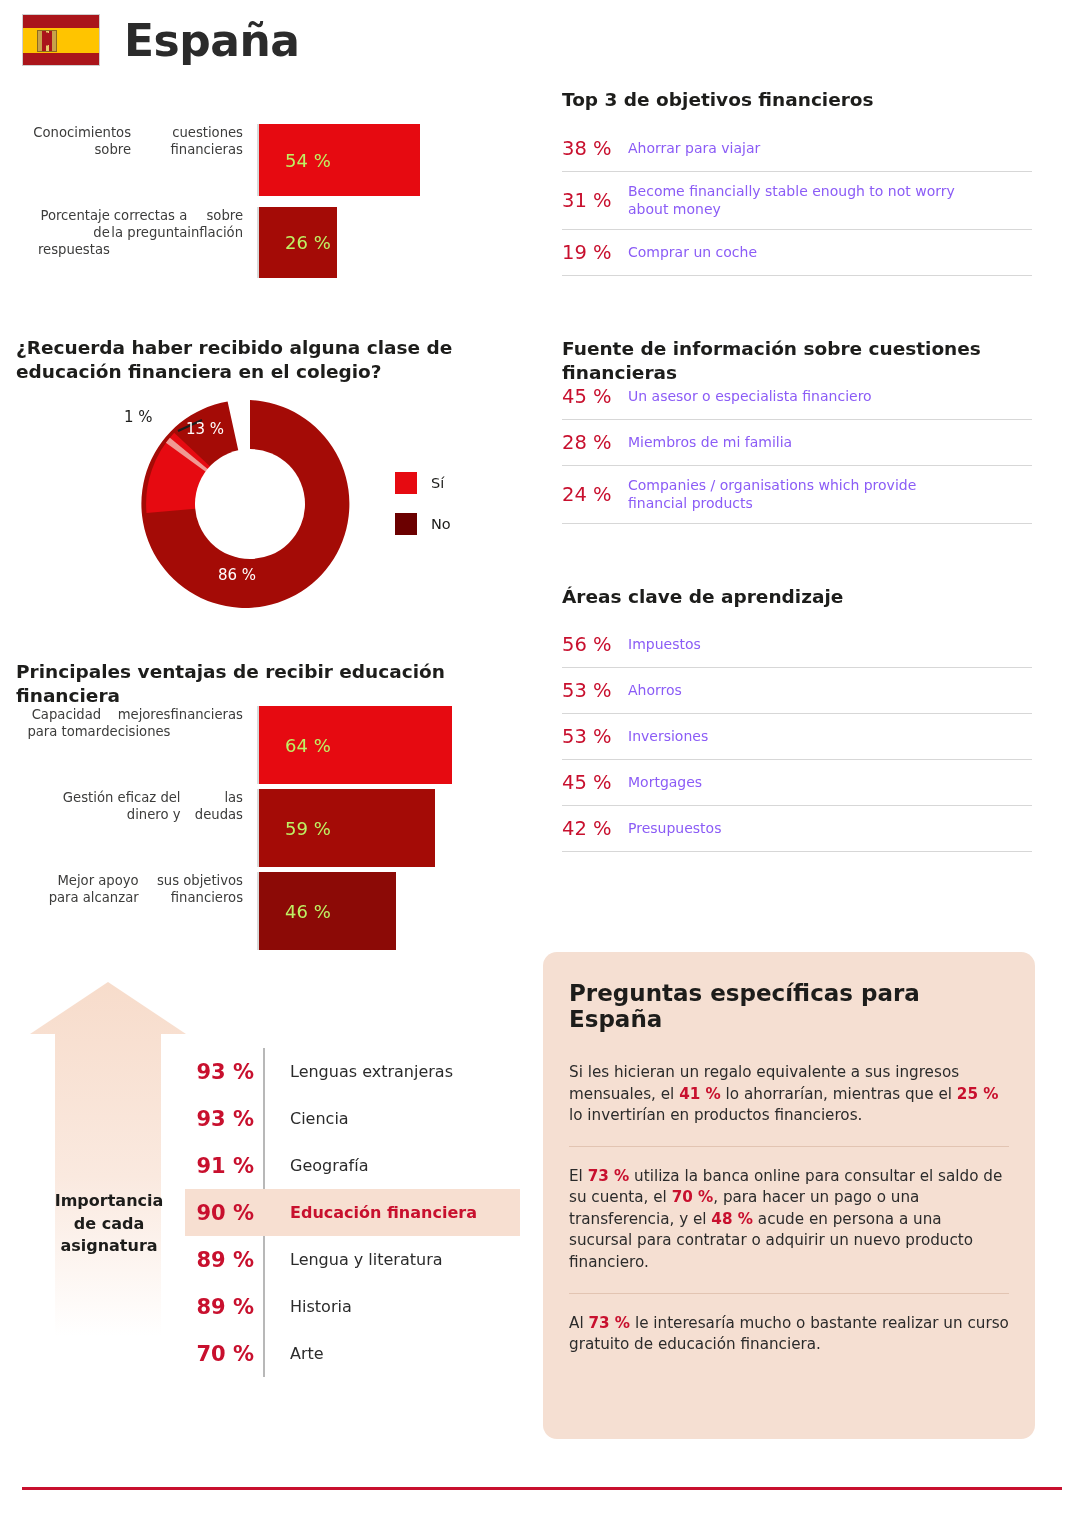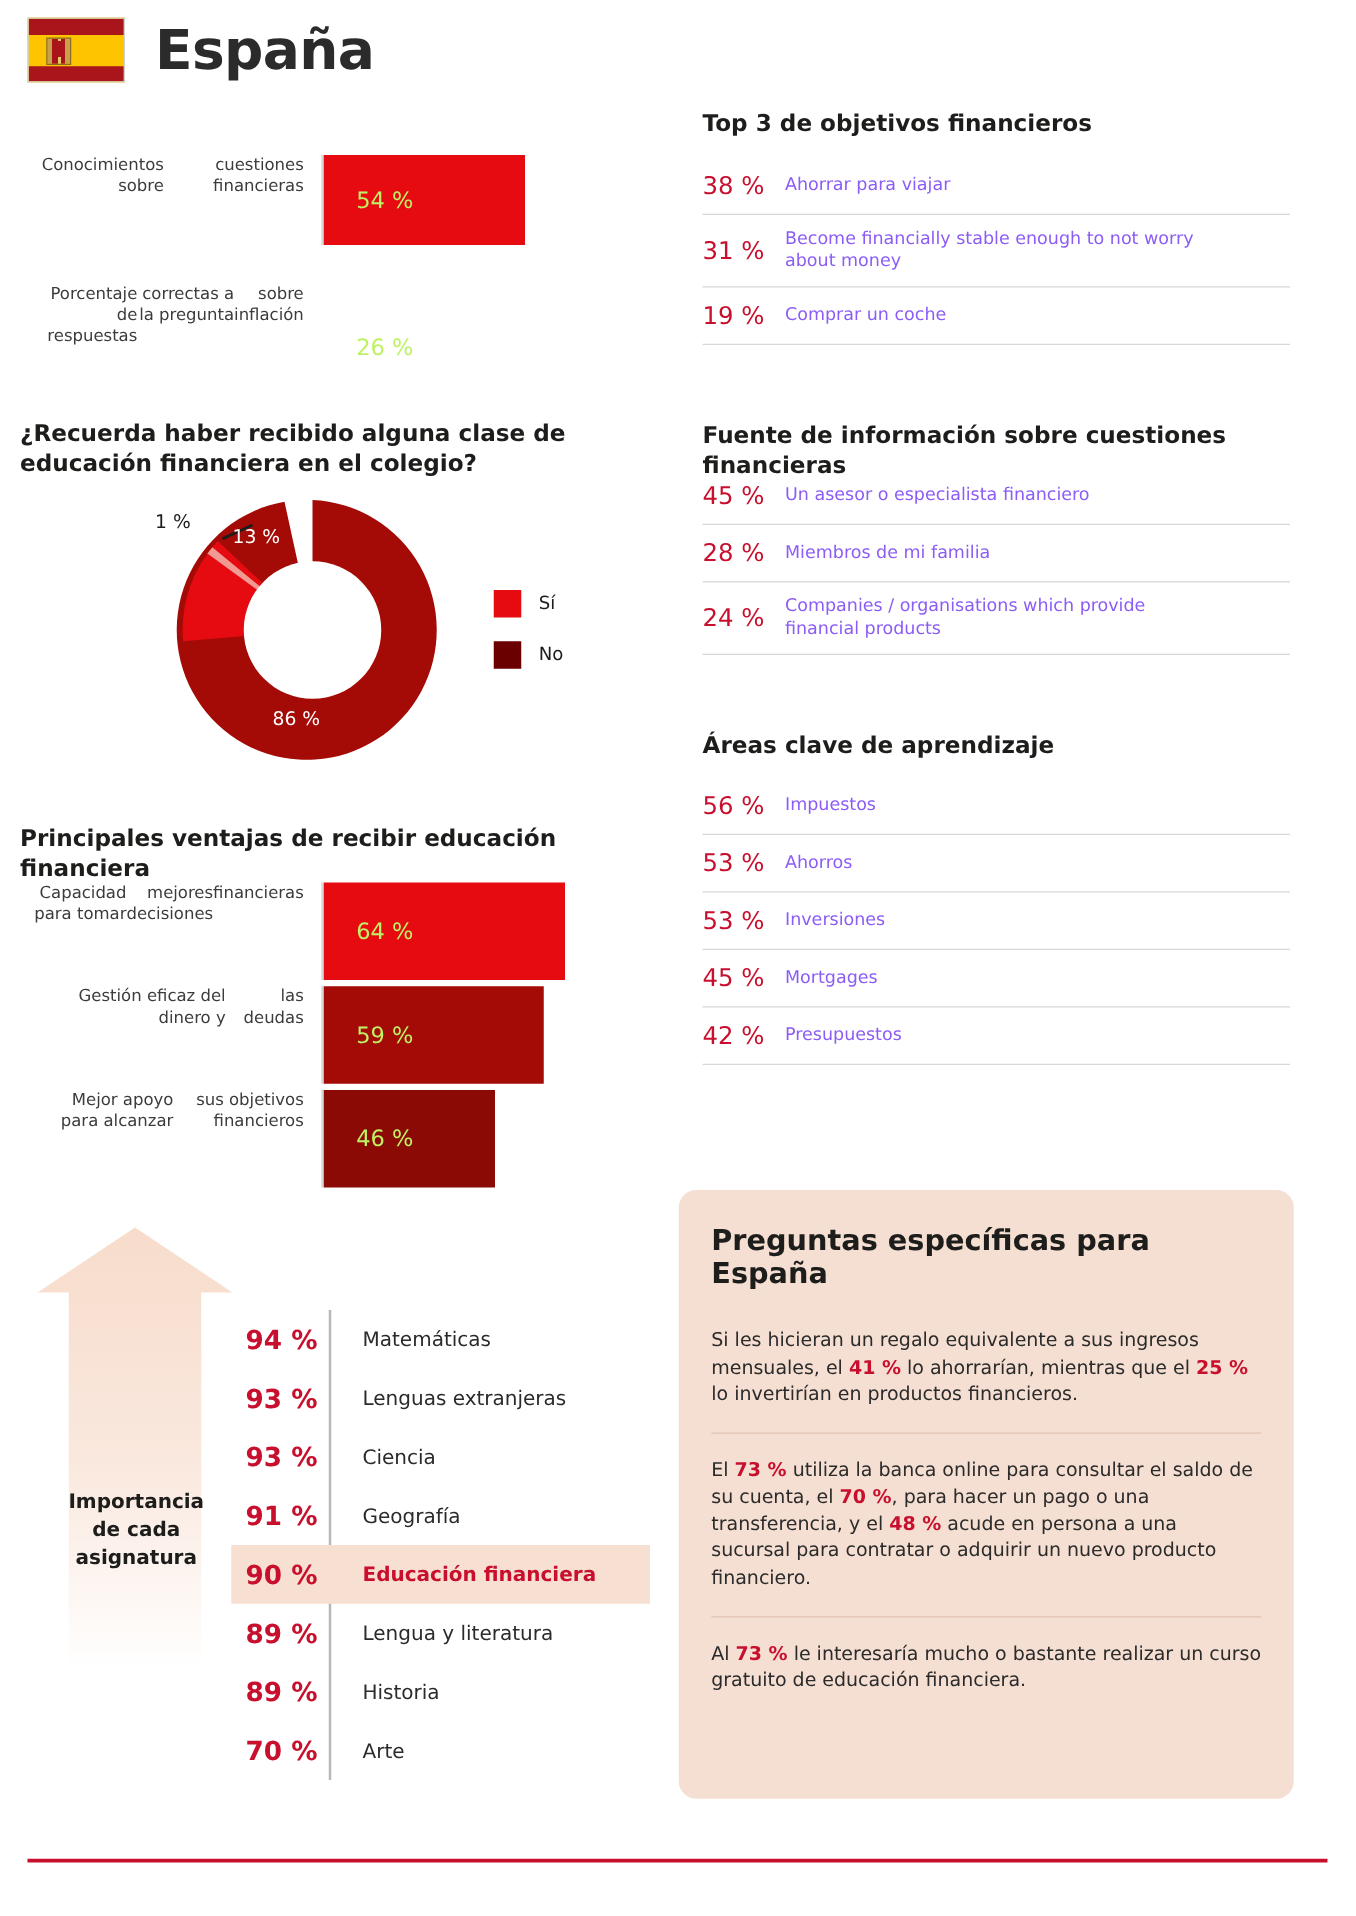--- a/index.html
+++ b/index.html
@@ -135,21 +135,21 @@
         <span>Conocimientos sobre</span>
         <span>cuestiones financieras</span>
       </div>
       <div class="bar-track">
         <div class="bar-axis"></div>
         <div class="bar-fill" style="width:161px; background:#E60A11;">
           <span class="bar-val">54 %</span>
         </div>
       </div>
     </div>
-    <div class="bar-row" style="height:71px; margin-top:11px;align-items:flex-end;">
+    <div class="bar-row" style="height:71px; margin-top:11px;">
       <div class="bar-label">
         <span>Porcentaje de respuestas</span>
         <span>correctas a la pregunta</span>
         <span>sobre inflación</span>
       </div>
       <div class="bar-track">
         <div class="bar-axis"></div>
         <div class="bar-fill" style="width:78px; background:#A40B06;">
           <span class="bar-val">26 %</span>
         </div>
@@ -245,24 +245,20 @@
 
   <div class="arrow-label">
     <span>Importancia</span><br>
     <span>de cada</span><br>
     <span>asignatura</span>
   </div>
 
   <div class="subjects">
     <div class="subj-divider"></div>
     <div class="subj-row">
-      <span class="subj-pct">94 %</span>
-      <span class="subj-lb">Matemáticas</span>
-    </div>
-    <div class="subj-row">
       <span class="subj-pct">93 %</span>
       <span class="subj-lb">Lenguas extranjeras</span>
     </div>
     <div class="subj-row">
       <span class="subj-pct">93 %</span>
       <span class="subj-lb">Ciencia</span>
     </div>
     <div class="subj-row">
       <span class="subj-pct">91 %</span>
       <span class="subj-lb">Geografía</span>

